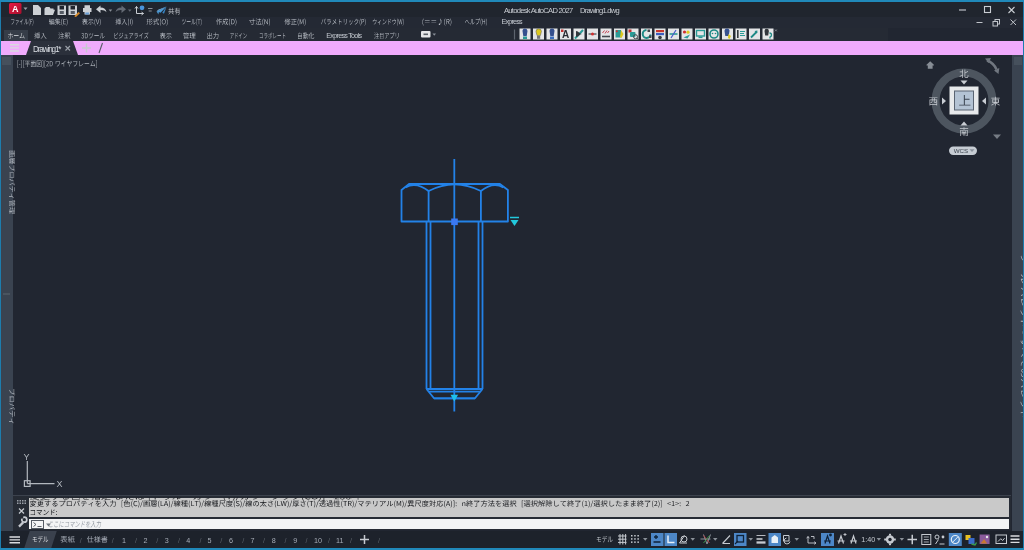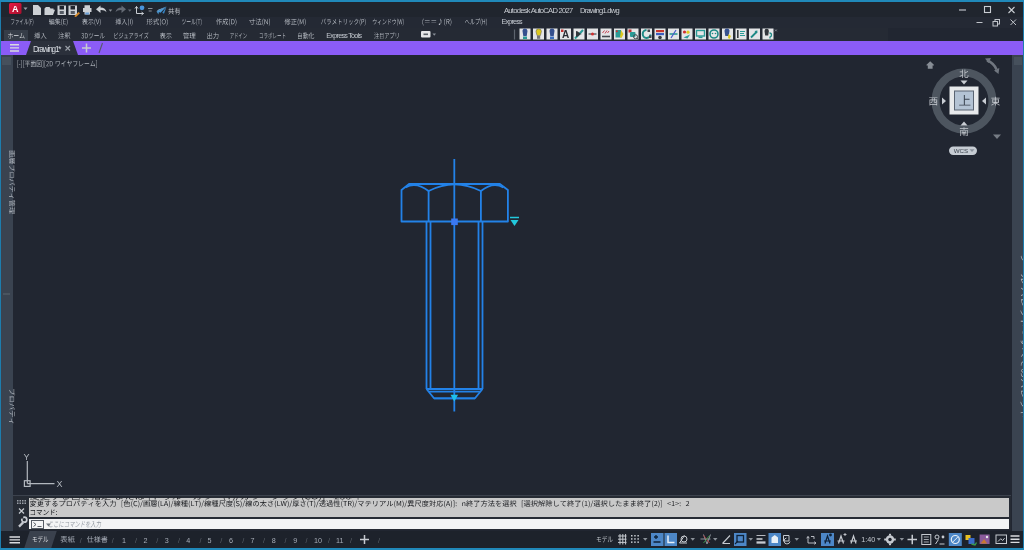--- a/index.html
+++ b/index.html
@@ -4,21 +4,21 @@
 <style>
   * { margin:0; padding:0; box-sizing:border-box; }
   html,body { width:1024px; height:550px; overflow:hidden; background:#212631;
     font-family:"Liberation Sans", sans-serif; }
   .abs { position:absolute; }
   #page { position:relative; width:1024px; height:550px; }
   #topline { left:0; top:0; width:1024px; height:2px; background:#2089ba; }
   #titlebar { left:0; top:2px; width:1024px; height:15px; background:#20252e; }
   #menubar { left:0; top:17px; width:1024px; height:11px; background:#242934;text-align:center; }
   #ribbonrow { left:0; top:28px; width:888px; height:13px; background:#252a34; }
-  #filetabrow { left:0; top:41px; width:1024px; height:14px; background:#8b5cf6; }
+  #filetabrow { left:0; top:41px; width:1024px; height:14px; background:#f0abfc; }
   #canvas { left:0; top:55px; width:1024px; height:476px; background:#212631; }
   #statusbar { left:0; top:531px; width:1024px; height:17px; background:#1d222b; }
   #botline { left:0; top:548px; width:1024px; height:2px; background:#2089ba; }
   #lstrip { left:0; top:55px; width:13px; height:476px; background:#3a4350; }
   #rstrip { left:1012px; top:55px; width:12px; height:476px; background:#3a4350; }
   #dock { left:13px; top:495px; width:998px; height:35px; background:#262b34;
     border-top:1px solid #3c424d; }
   #grayband { left:29px; top:497.5px; width:980px; height:19px; background:#c9c9c9; }
   #inputrow { left:29px; top:518.5px; width:980px; height:10.5px; background:#f3f4f5; }
 </style>

